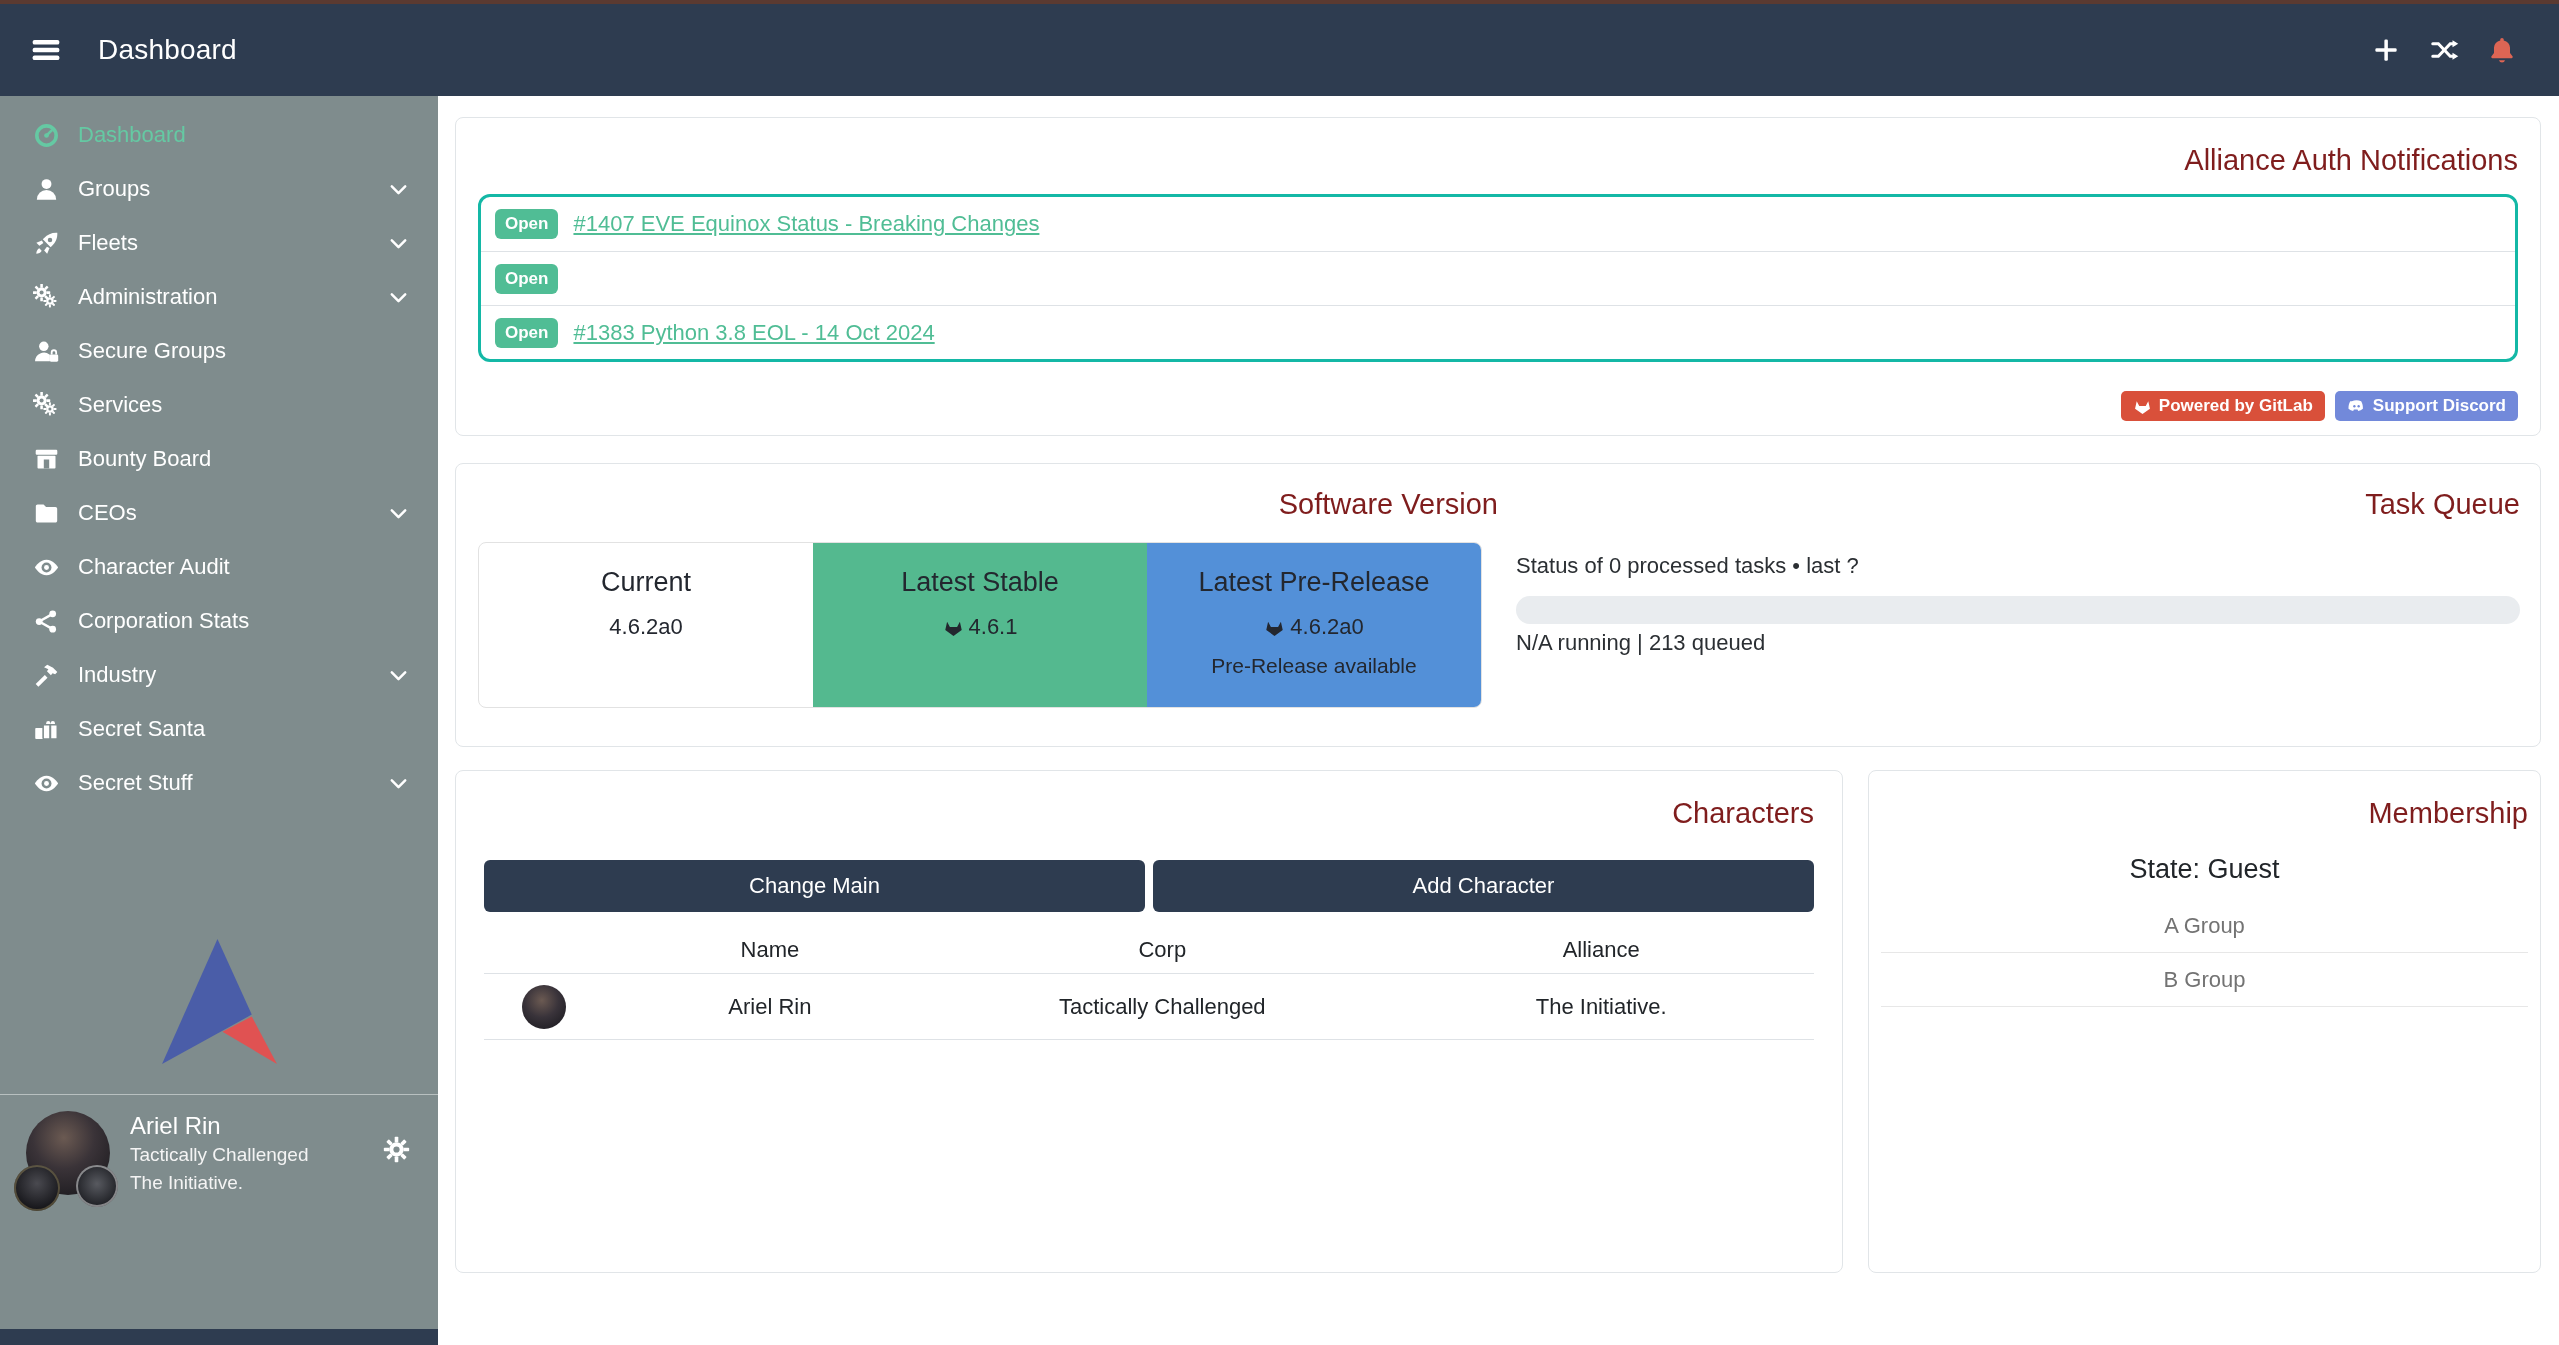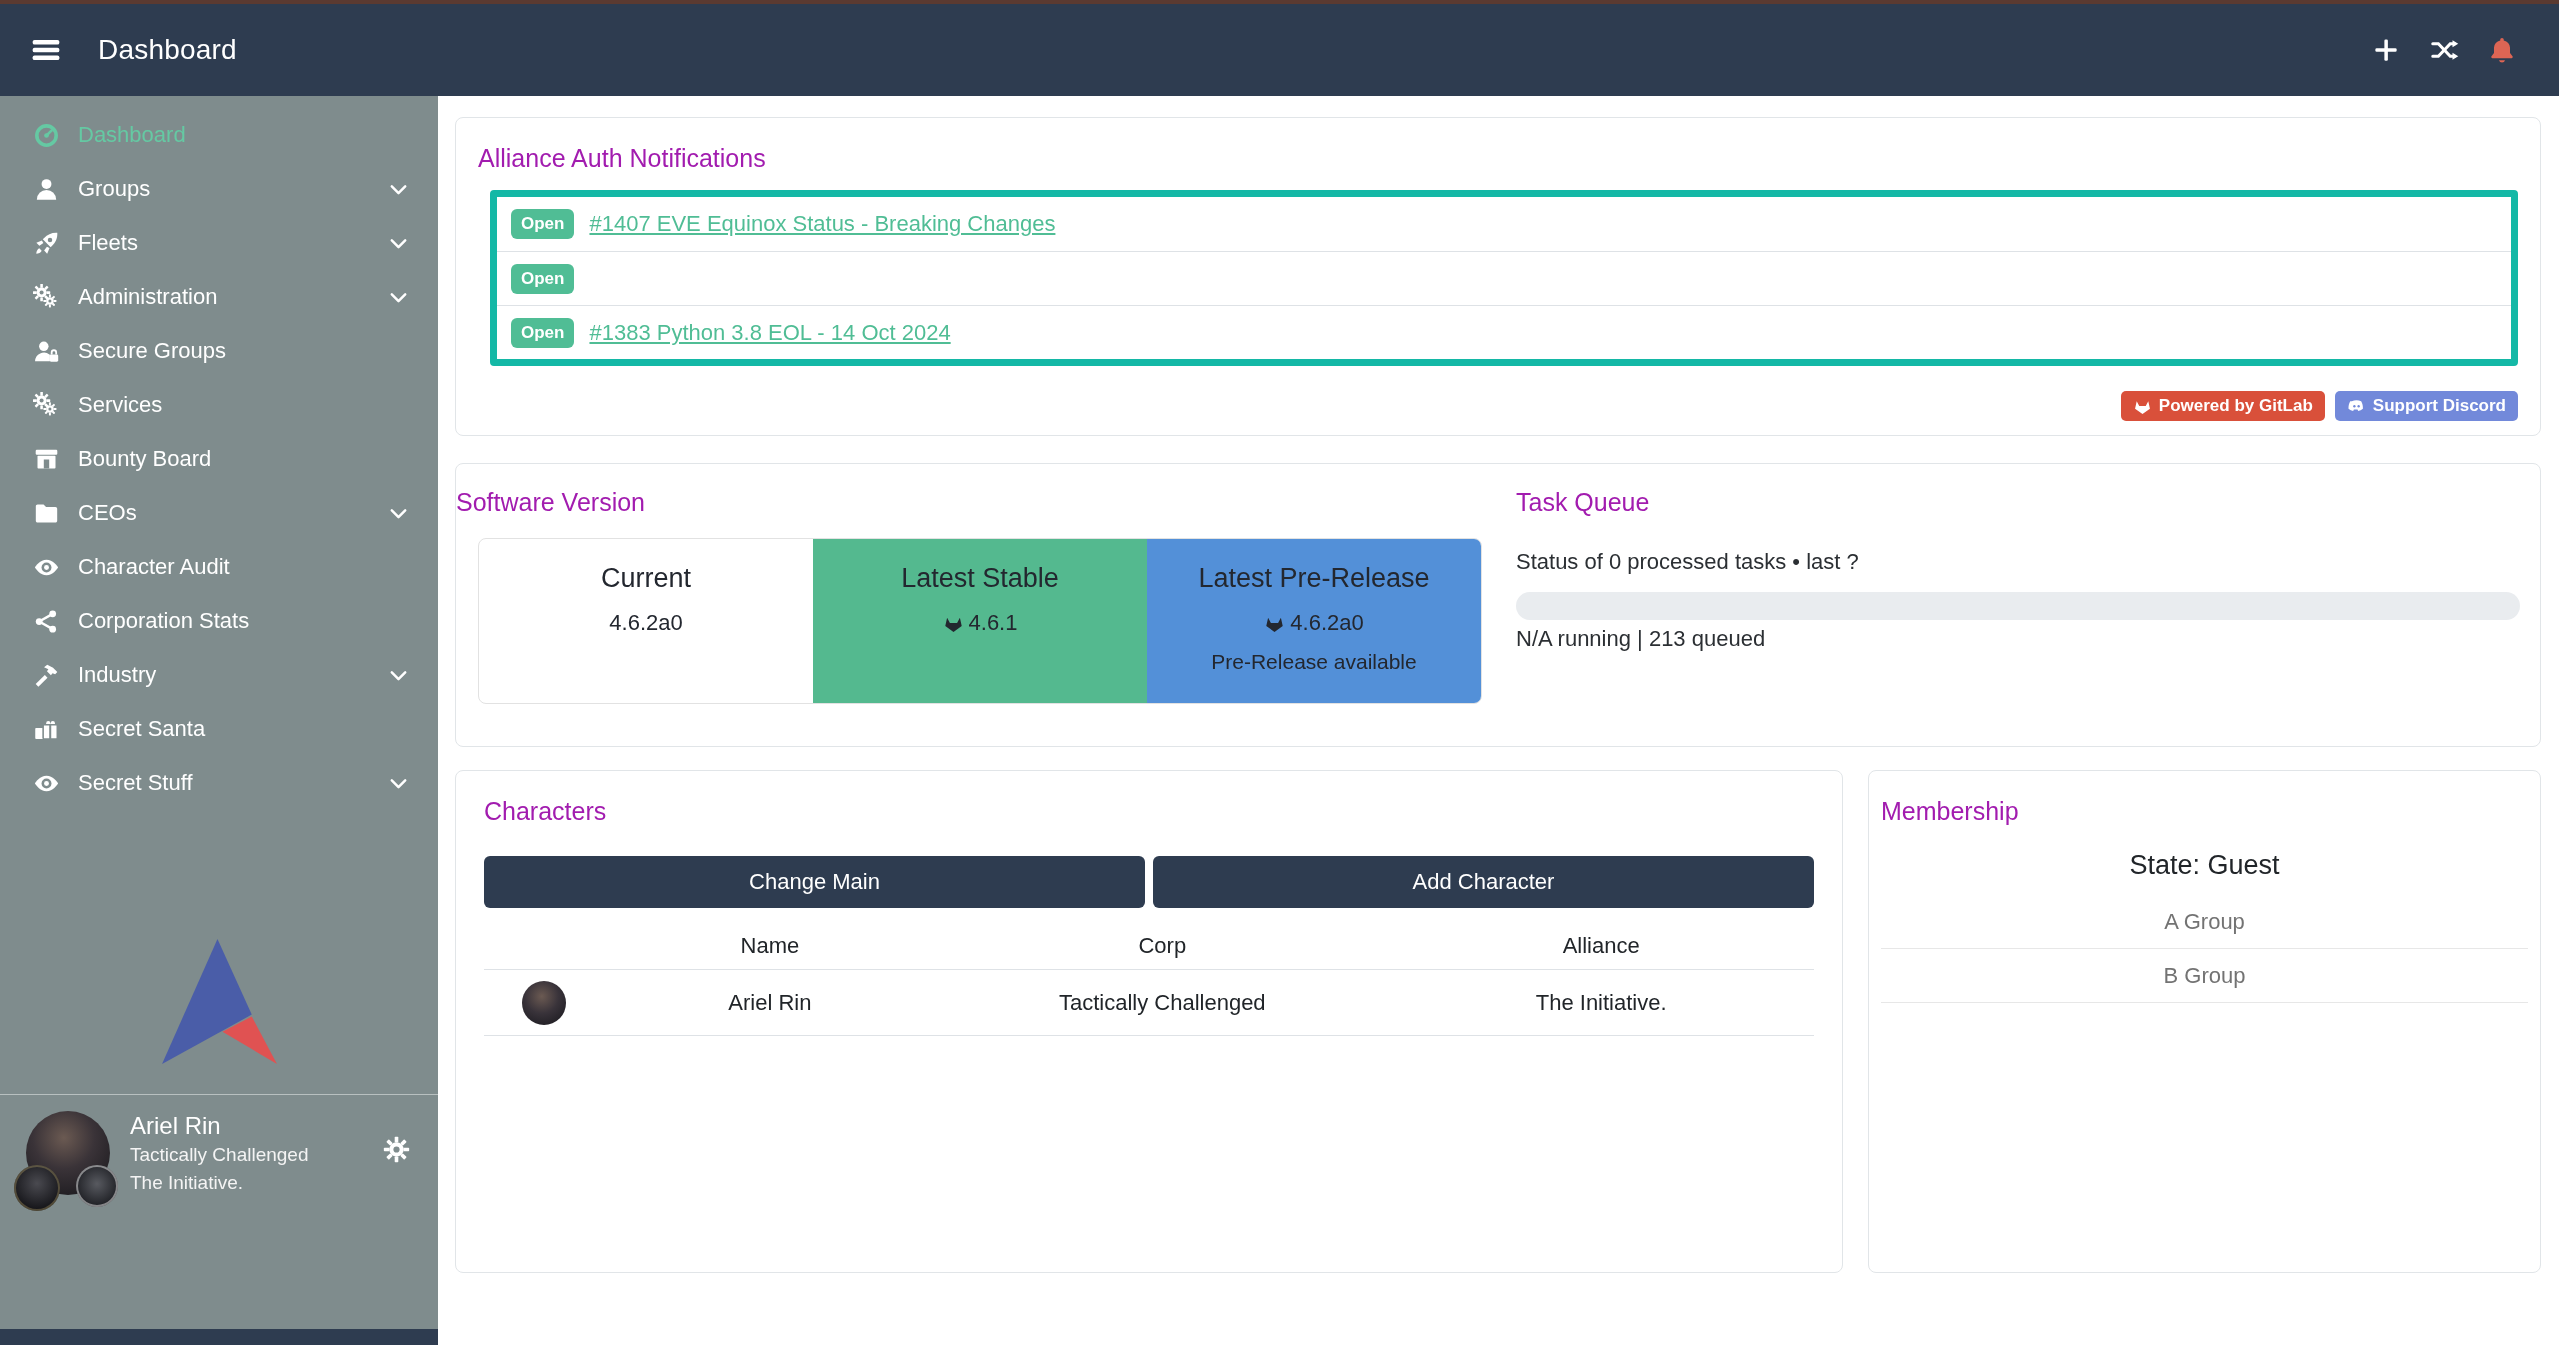--- a/index.html
+++ b/index.html
@@ -41,25 +41,25 @@
   .user-text{margin-left:20px;min-width:0;}
   .u-name{font-size:24px;line-height:30px;color:#fff;}
   .u-corp,.u-alliance{font-size:19px;line-height:28px;color:#f4f4f4;}
   .user-gear{margin-left:auto;align-self:center;}
   .user-gear svg{width:31px;height:31px;}
   .side-footer{height:16px;background:#2e3c50;margin-top:auto;}
 
   
   .main{flex:1;background:#fff;padding:21px 18px 0 17px;}
   .card{border:1px solid #e1e5e8;border-radius:8px;background:#fff;}
-  .card h2{font-size:25px;font-weight:400;text-align:left;color:#a21caf;margin:0;}
+  .card h2{font-size:29px;font-weight:400;text-align:right;color:#7f1d1d;margin:0;}
 
   .notif{height:319px;padding:0 22px;position:relative;}
   .notif h2{padding-top:26px;}
-  .notif-list{margin-top:17px;border:7px solid #14b8a6;border-radius:4px;margin-left:12px;}
+  .notif-list{margin-top:17px;border:3px solid #14b8a6;border-radius:12px;}
   .notif-row{height:54px;display:flex;align-items:center;padding-left:14px;border-top:1px solid #dee2e6;}
   .notif-row:first-child{border-top:none;}
   .open-badge{background:#50bd95;color:#fff;font-weight:700;font-size:17px;padding:5px 10px;border-radius:6px;flex:none;}
   .notif-link{margin-left:15px;color:#50bd95;font-size:22px;text-decoration:underline;}
   .notif-footer{position:absolute;right:22px;bottom:14px;display:flex;gap:10px;}
   .fbadge{display:inline-flex;align-items:center;gap:7px;color:#fff;font-weight:700;font-size:17px;padding:5px 12px;border-radius:5px;}
   .fbadge svg{width:19px;height:19px;}
   .fbadge.gitlab{background:#d9503a;}
   .fbadge.discord{background:#7289da;}
 

